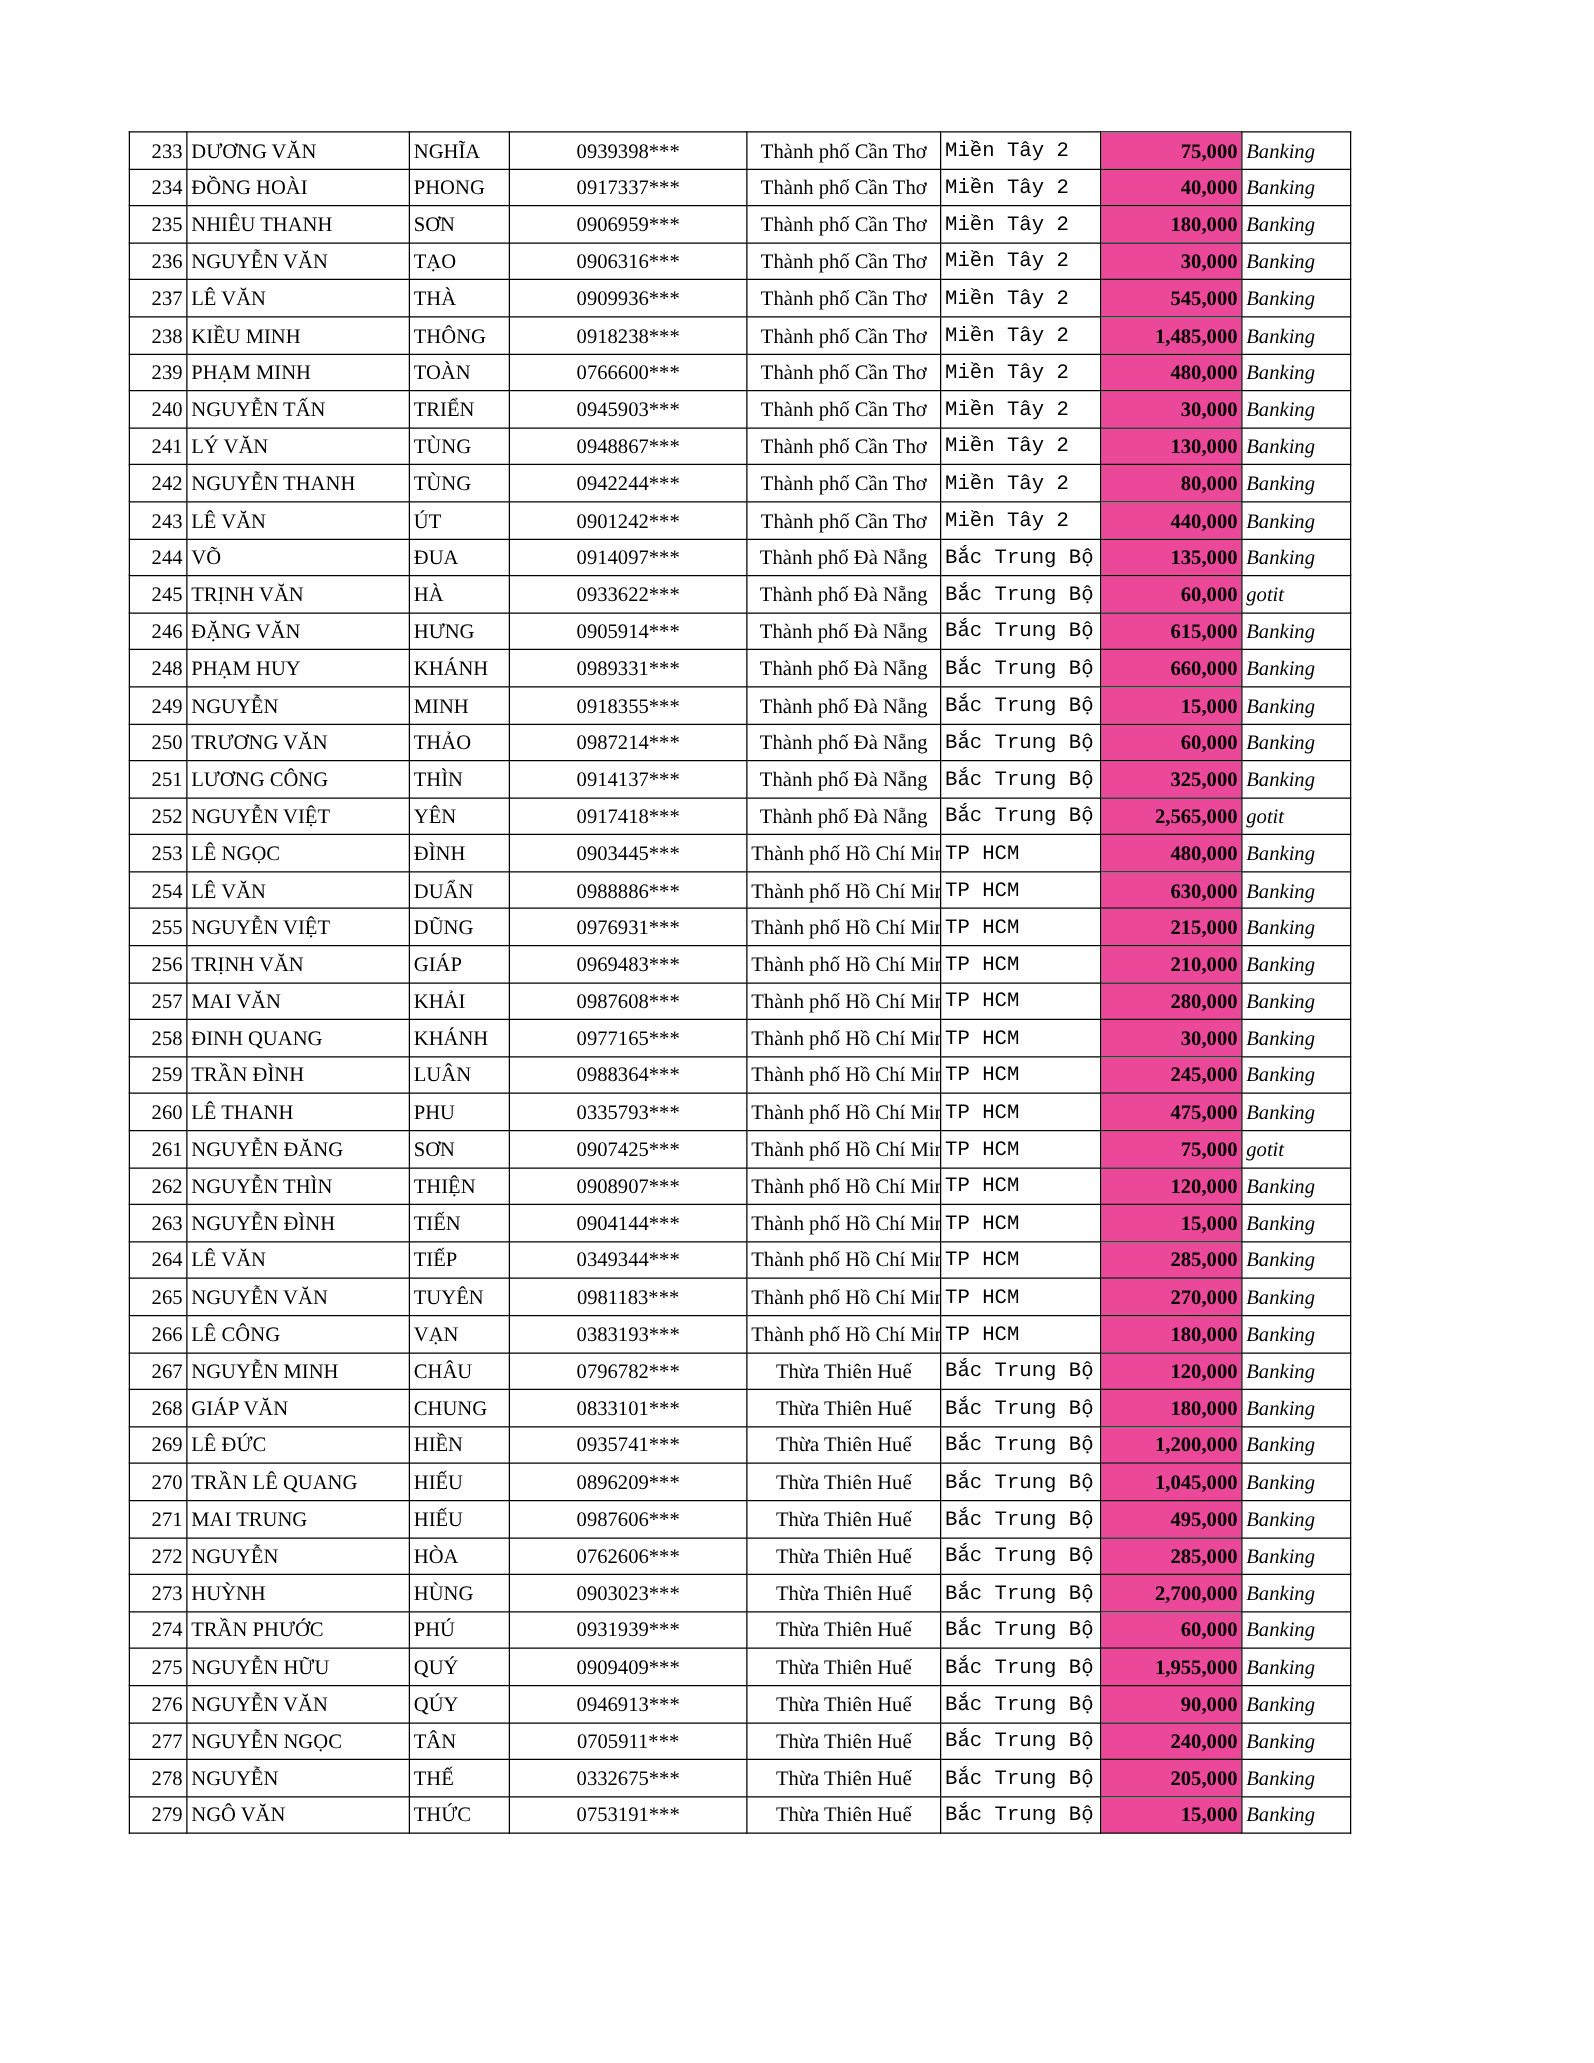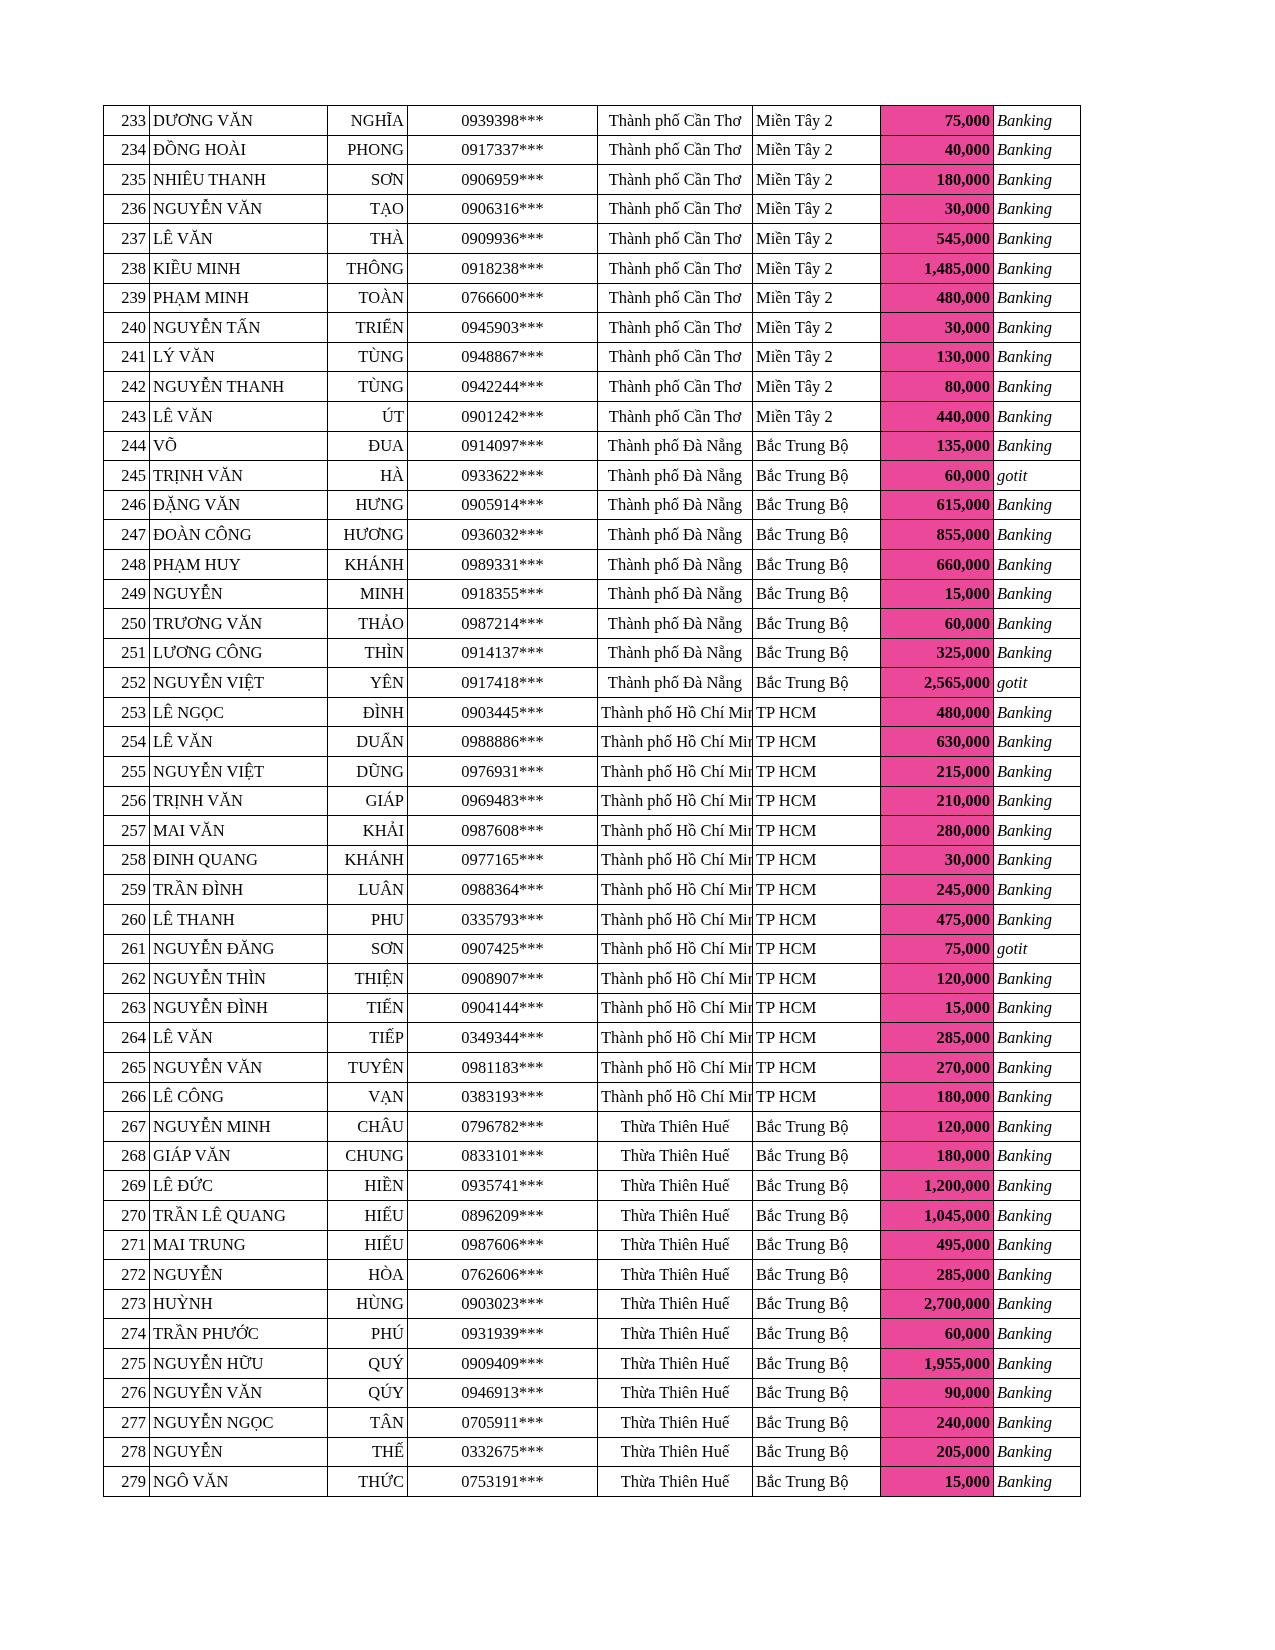--- a/index.html
+++ b/index.html
@@ -43,24 +43,24 @@
   col.c-prov   { width: 155px; }
   col.c-region { width: 128px; }
   col.c-amt    { width: 113px; }
   col.c-ch     { width: 87px; }
 
   td.idx {
     text-align: right;
     padding-right: 6px;
   }
   td.first { text-align: left; }
-  td.last { text-align: right; }
+  td.last { text-align: left; }
   td.phone { text-align: center; }
   td.prov { text-align: center; }
-  td.region { text-align: left; }
+  td.region { text-align: left; font-family: Liberation Mono, monospace; }
   td.amt {
     text-align: right;
     font-weight: bold;
     background: #ec4899;
     padding-right: 6px;
   }
   td.ch { text-align: left; padding-left: 5px; font-style: italic; }
 </style>
 </head>
 <body>
@@ -212,30 +212,20 @@
           <td class="idx">246</td>
           <td class="first">ĐẶNG VĂN</td>
           <td class="last">HƯNG</td>
           <td class="phone">0905914***</td>
           <td class="prov">Thành phố Đà Nẵng</td>
           <td class="region">Bắc Trung Bộ</td>
           <td class="amt">615,000</td>
           <td class="ch">Banking</td>
         </tr>
         <tr>
-          <td class="idx">247</td>
-          <td class="first">ĐOÀN CÔNG</td>
-          <td class="last">HƯƠNG</td>
-          <td class="phone">0936032***</td>
-          <td class="prov">Thành phố Đà Nẵng</td>
-          <td class="region">Bắc Trung Bộ</td>
-          <td class="amt">855,000</td>
-          <td class="ch">Banking</td>
-        </tr>
-        <tr>
           <td class="idx">248</td>
           <td class="first">PHẠM HUY</td>
           <td class="last">KHÁNH</td>
           <td class="phone">0989331***</td>
           <td class="prov">Thành phố Đà Nẵng</td>
           <td class="region">Bắc Trung Bộ</td>
           <td class="amt">660,000</td>
           <td class="ch">Banking</td>
         </tr>
         <tr>

